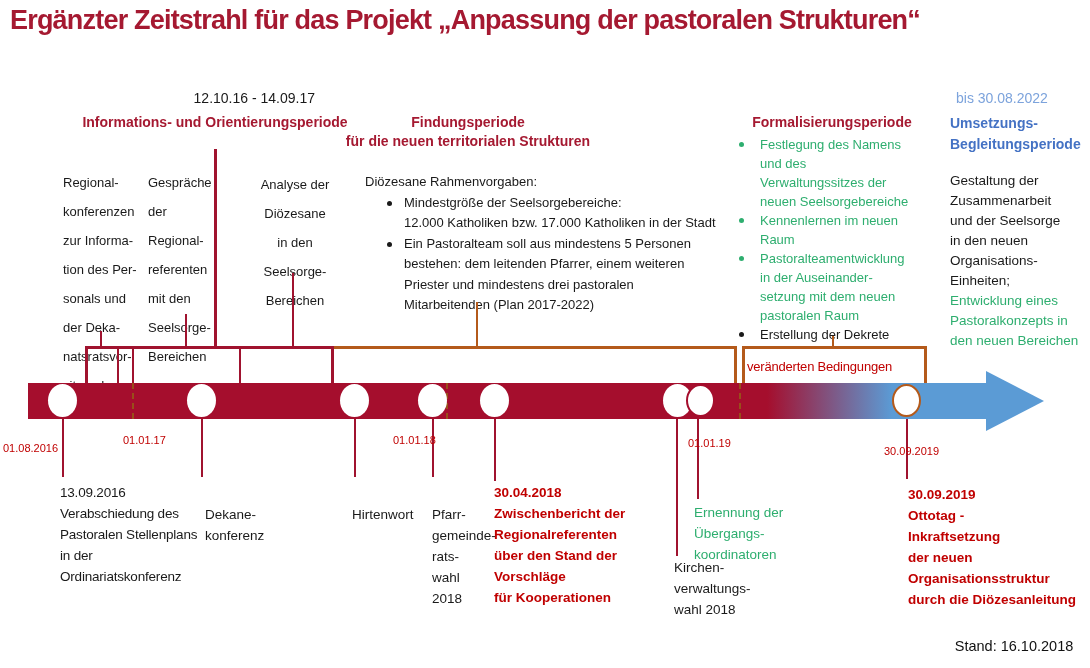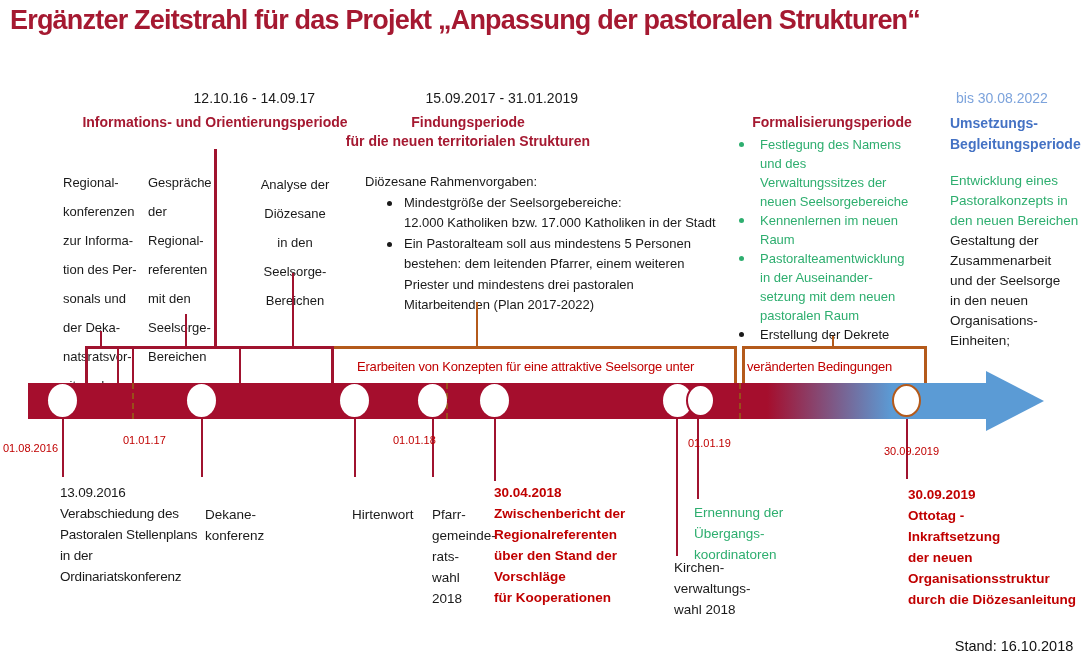--- a/index.html
+++ b/index.html
@@ -46,21 +46,20 @@
 </head>
 <body>
 
 <div class="canvas">
 
   <div class="title">Ergänzter Zeitstrahl für das Projekt „Anpassung der pastoralen Strukturen“</div>
 
   <div class="pdate" style="left:115px;top:90px;width:200px">12.10.16 - 14.09.17</div>
   <div class="pname c-red lines" style="left:60px;top:113px;width:310px">Informations- und Orientierungsperiode</div>
 
-  <div class="pdate" style="left:358px;top:90px;width:220px">15.09.2017 - 31.01.2019</div>
   <div class="pname c-red lines" style="left:338px;top:113px;width:260px">Findungsperiode
 für die neuen territorialen Strukturen</div>
 
   <div class="pname c-red lines" style="left:727px;top:113px;width:210px">Formalisierungsperiode</div>
 
   <div class="pdate c-bluelight" style="left:956px;top:90px;width:110px;text-align:left">bis 30.08.2022</div>
   <div class="pname c-blue lines" style="left:950px;top:113px;width:160px;text-align:left;line-height:21px">Umsetzungs-
 Begleitungsperiode</div>
 
   <div class="blk lines" style="left:63px;top:168px;width:85px">Regional-
@@ -120,29 +119,29 @@
 setzung mit dem neuen
 pastoralen Raum</div>
     </div>
     <div class="bullet-row c-ink">
       <span class="bdot"></span>
       <div class="lines">Erstellung der Dekrete</div>
     </div>
   </div>
 
   <div class="p4text">
-    <div class="lines c-green">Entwicklung eines
-Pastoralkonzepts in
-den neuen Bereichen</div>
     <div class="lines c-ink">Gestaltung der
 Zusammenarbeit
 und der Seelsorge
 in den neuen
 Organisations-
 Einheiten;</div>
+    <div class="lines c-green">Entwicklung eines
+Pastoralkonzepts in
+den neuen Bereichen</div>
   </div>
 
   <div class="vl" style="left:100px;top:331px;height:17px"></div>
   <div class="vl" style="left:185px;top:314px;height:34px"></div>
   <div class="vl" style="left:292px;top:273px;height:75px"></div>
   <div class="vl w3" style="left:214px;top:149px;height:199px"></div>
 
   <div class="hl" style="left:85px;top:346px;width:249px"></div>
   <div class="vl w3" style="left:85px;top:346px;height:38px"></div>
   <div class="vl w3" style="left:331px;top:346px;height:38px"></div>
@@ -152,21 +151,20 @@
 
   <div class="hl brown" style="left:334px;top:346px;width:403px"></div>
   <div class="vl brown" style="left:476px;top:302px;height:44px"></div>
   <div class="vl brown w3" style="left:734px;top:346px;height:38px"></div>
 
   <div class="hl brown" style="left:742px;top:346px;width:185px"></div>
   <div class="vl brown w3" style="left:742px;top:346px;height:38px"></div>
   <div class="vl brown w3" style="left:924px;top:346px;height:38px"></div>
   <div class="vl brown" style="left:832px;top:336px;height:10px"></div>
 
-  <div class="bandtxt" style="left:357px;top:359px">Erarbeiten von Konzepten für eine attraktive Seelsorge unter</div>
   <div class="bandtxt" style="left:747px;top:359px">veränderten Bedingungen</div>
 
   <div class="bar"></div>
   <div class="arrowhead"></div>
 
   <div class="dash" style="left:132px"></div>
   <div class="dash" style="left:446px"></div>
   <div class="dash" style="left:739px"></div>
 
   <div class="dot" style="left:48px"></div>

